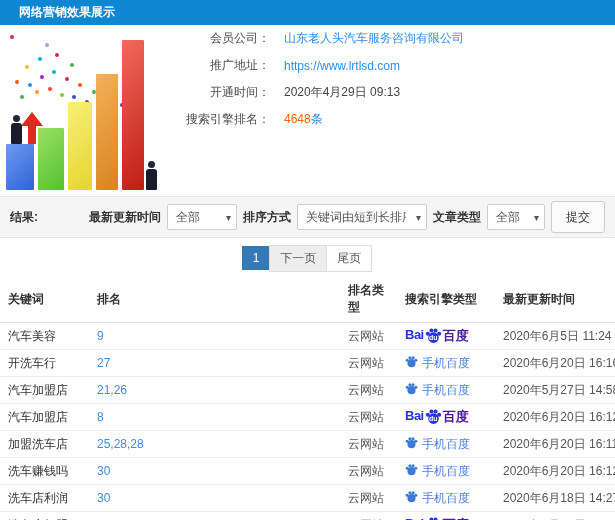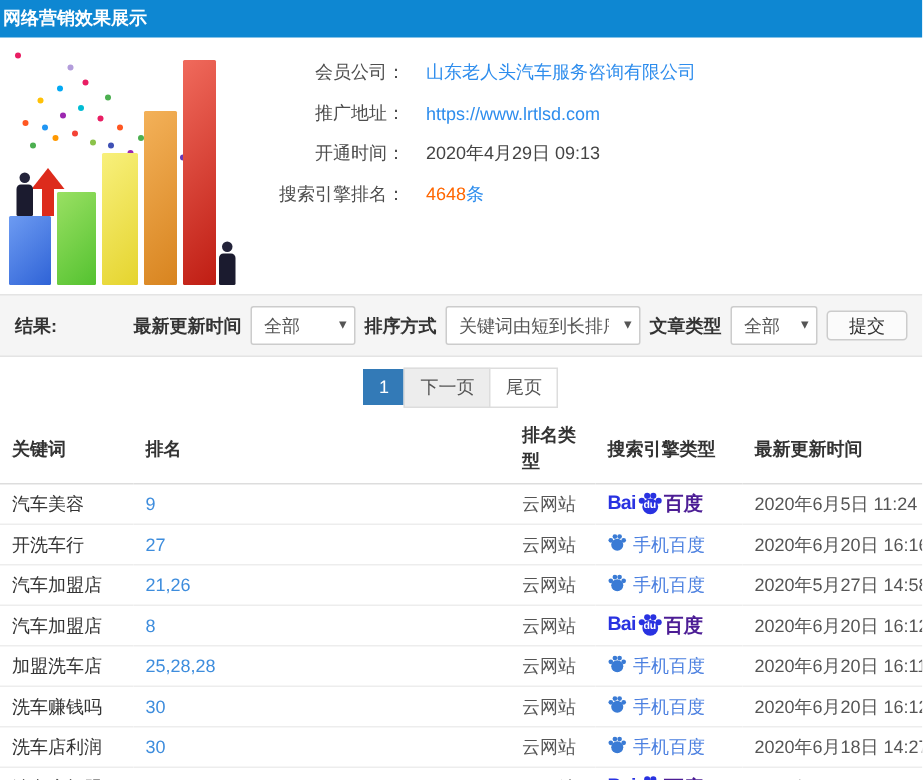--- a/index.html
+++ b/index.html
@@ -2,21 +2,21 @@
 <html><head>
 <meta charset="utf-8">
 <style>
   * { margin:0; padding:0; box-sizing:border-box; }
   html,body { background:#fff; }
   body { font-family:"Liberation Sans","DejaVu Sans",sans-serif; font-size:12px; color:#555; }
   .app { width:615px; height:520px; position:relative; background:#fff; overflow:hidden; }
 
   
   .header { height:25px; background:#0e87d2; color:#fff; font-size:12px; font-weight:bold;
-            line-height:25px; padding-left:2px; }
+            line-height:25px; padding-left:19px; }
 
   
   .top-section { display:flex; height:171px; }
   .illustration { width:160px; position:relative; overflow:hidden; flex:none; }
   .bar { position:absolute; bottom:6px; border-radius:1px; }
   .bar-blue   { left:6px;   width:28px; height:46px;  background:linear-gradient(135deg,#6d9bf2,#2f63d6); }
   .bar-green  { left:38px;  width:26px; height:62px;  background:linear-gradient(135deg,#9ae063,#54c230); }
   .bar-yellow { left:68px;  width:24px; height:88px;  background:linear-gradient(135deg,#f8f07c,#e5d42e); }
   .bar-orange { left:96px;  width:22px; height:116px; background:linear-gradient(135deg,#f3b159,#d8841f); }
   .bar-red    { left:122px; width:22px; height:150px; background:linear-gradient(135deg,#f06a5c,#bf1d13); }
@@ -30,21 +30,21 @@
   .person-1 { left:11px; bottom:52px; }
   .person-2 { left:146px; bottom:6px; }
   .confetti { position:absolute; top:10px; left:10px; width:4px; height:4px; border-radius:50%; background:#e91e63;
     box-shadow: 10px 60px #4caf50, 18px 48px #2196f3, 25px 55px #ff9800, 30px 40px #9c27b0,
       38px 52px #f44336, 42px 35px #00bcd4, 50px 58px #8bc34a, 55px 42px #e91e63,
       62px 60px #3f51b5, 68px 48px #ff5722, 75px 65px #9c27b0, 82px 55px #4caf50,
       90px 70px #2196f3, 96px 62px #f44336, 104px 75px #ff9800, 110px 68px #673ab7,
       15px 30px #ffc107, 28px 22px #03a9f4, 45px 18px #e91e63, 60px 28px #4caf50,
       5px 45px #ff5722, 35px 8px #b39ddb; }
 
-  .info-list { flex:1; padding-top:10px; }
+  .info-list { flex:1; }
   .info-row { display:flex; align-items:center; height:27px; }
   .info-label { width:110px; text-align:right; color:#4d4d4d; flex:none; }
   .info-value { margin-left:14px; }
   .info-value.link { color:#2e8ded; }
   .info-value.plain { color:#444; }
   .num-orange { color:#ff6600; }
   .unit-blue { color:#2e8ded; }
 
   
   .filter-bar { height:42px; background:#f5f5f5; border-top:1px solid #e4e4e4; border-bottom:1px solid #e4e4e4;
@@ -54,21 +54,21 @@
   .filter-label { font-weight:bold; color:#333; white-space:nowrap; }
   .select-wrap { position:relative; display:inline-block; }
   .select-wrap select { appearance:none; -webkit-appearance:none; -moz-appearance:none;
       border:1px solid #ccc; border-radius:2px; background:#fff; color:#555; font-size:12px;
       height:26px; padding:0 20px 0 8px; font-family:inherit; }
   .select-wrap::after { content:"▾"; position:absolute; right:6px; top:50%; transform:translateY(-50%);
       color:#555; font-size:10px; pointer-events:none; }
   .sel-engine select { width:70px; }
   .sel-sort select { width:130px; }
   .sel-article select { width:58px; }
-  .submit-btn { height:20px; padding:0 14px; background:#fbfbfb; border:1px solid #ccc; border-radius:3px;
+  .submit-btn { height:32px; padding:0 14px; background:#fbfbfb; border:1px solid #ccc; border-radius:3px;
                 color:#333; font-size:12px; font-family:inherit; cursor:pointer; }
 
   
   .pagination { height:40px; display:flex; align-items:center; justify-content:center; }
   .page-item { min-width:28px; text-align:center; padding:4px 10px; border:1px solid #ddd; background:#fff;
                color:#555; margin-left:-1px; cursor:pointer; }
   .page-item.active { background:#337ab7; border-color:#337ab7; color:#fff; }
   .page-item.next { background:#ededed; }
 
   

